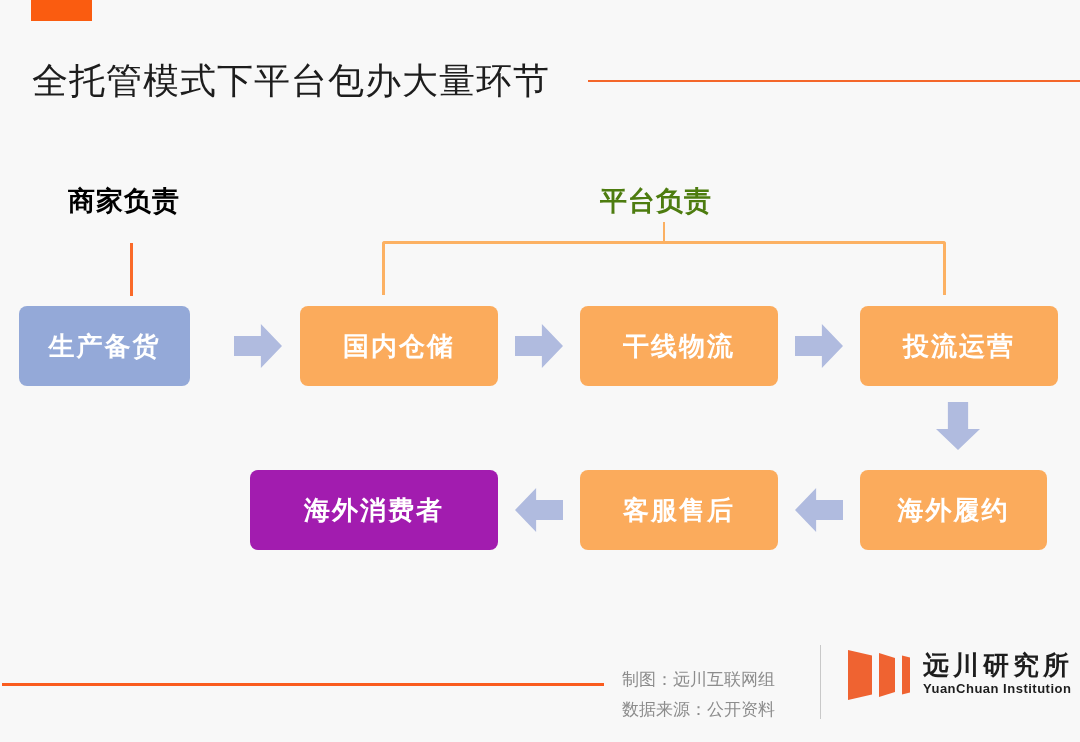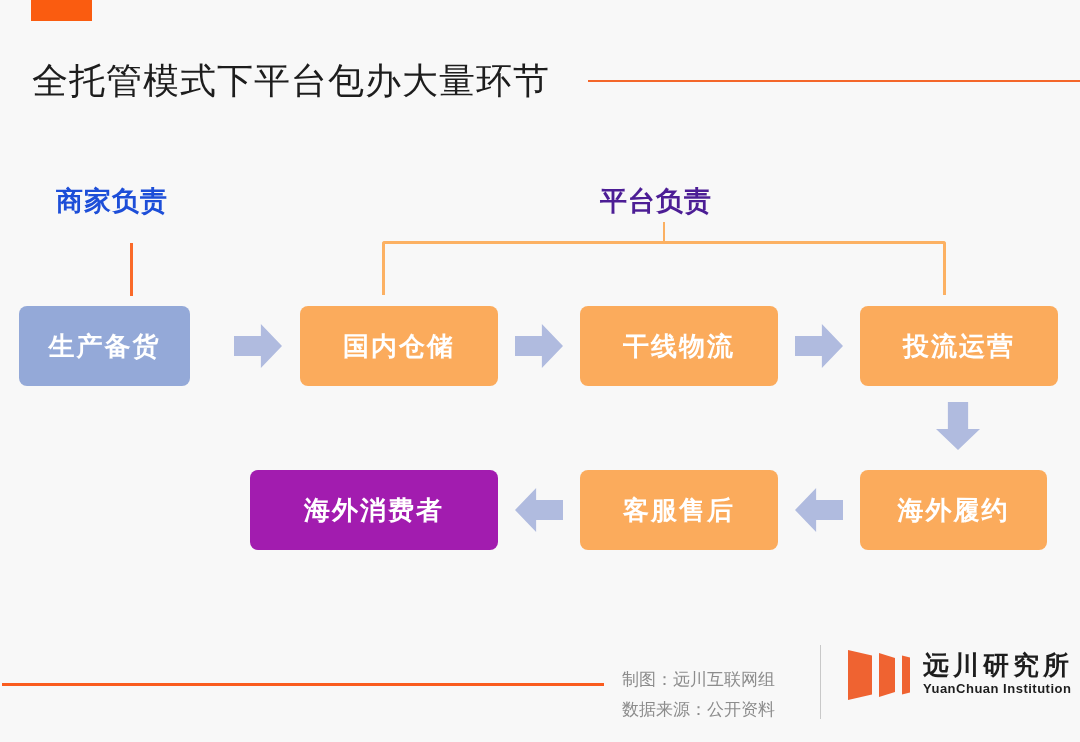--- a/index.html
+++ b/index.html
@@ -45,35 +45,35 @@
     left: 588px;
     top: 80px;
     width: 492px;
     height: 2px;
     background: #f4662a;
   }
 
   
   .label-merchant {
     position: absolute;
-    left: 56px;
+    left: 68px;
     top: 183px;
     font-size: 27px;
     font-weight: 700;
-    color: #1d4ed8;
+    color: #000000;
     letter-spacing: 1px;
     white-space: nowrap;
   }
   .label-platform {
     position: absolute;
     left: 600px;
     top: 183px;
     font-size: 27px;
     font-weight: 700;
-    color: #4c1d95;
+    color: #4d7c0f;
     letter-spacing: 1px;
     white-space: nowrap;
   }
 
   
   .merchant-stem {
     position: absolute;
     left: 130px;
     top: 243px;
     width: 3px;

